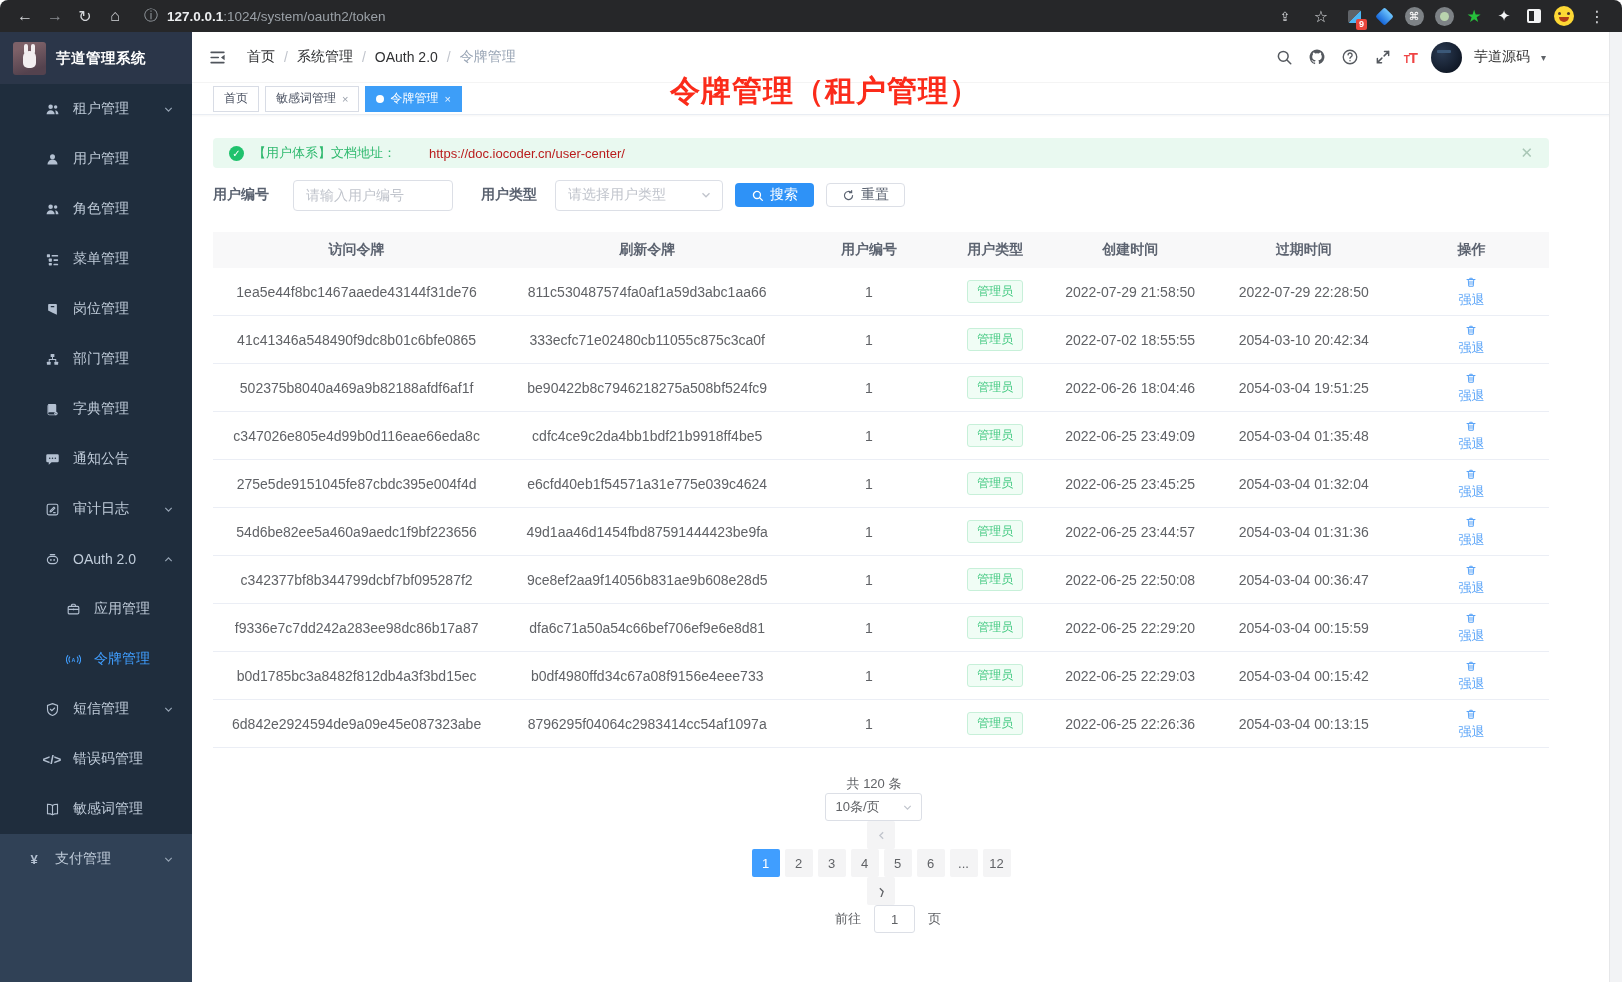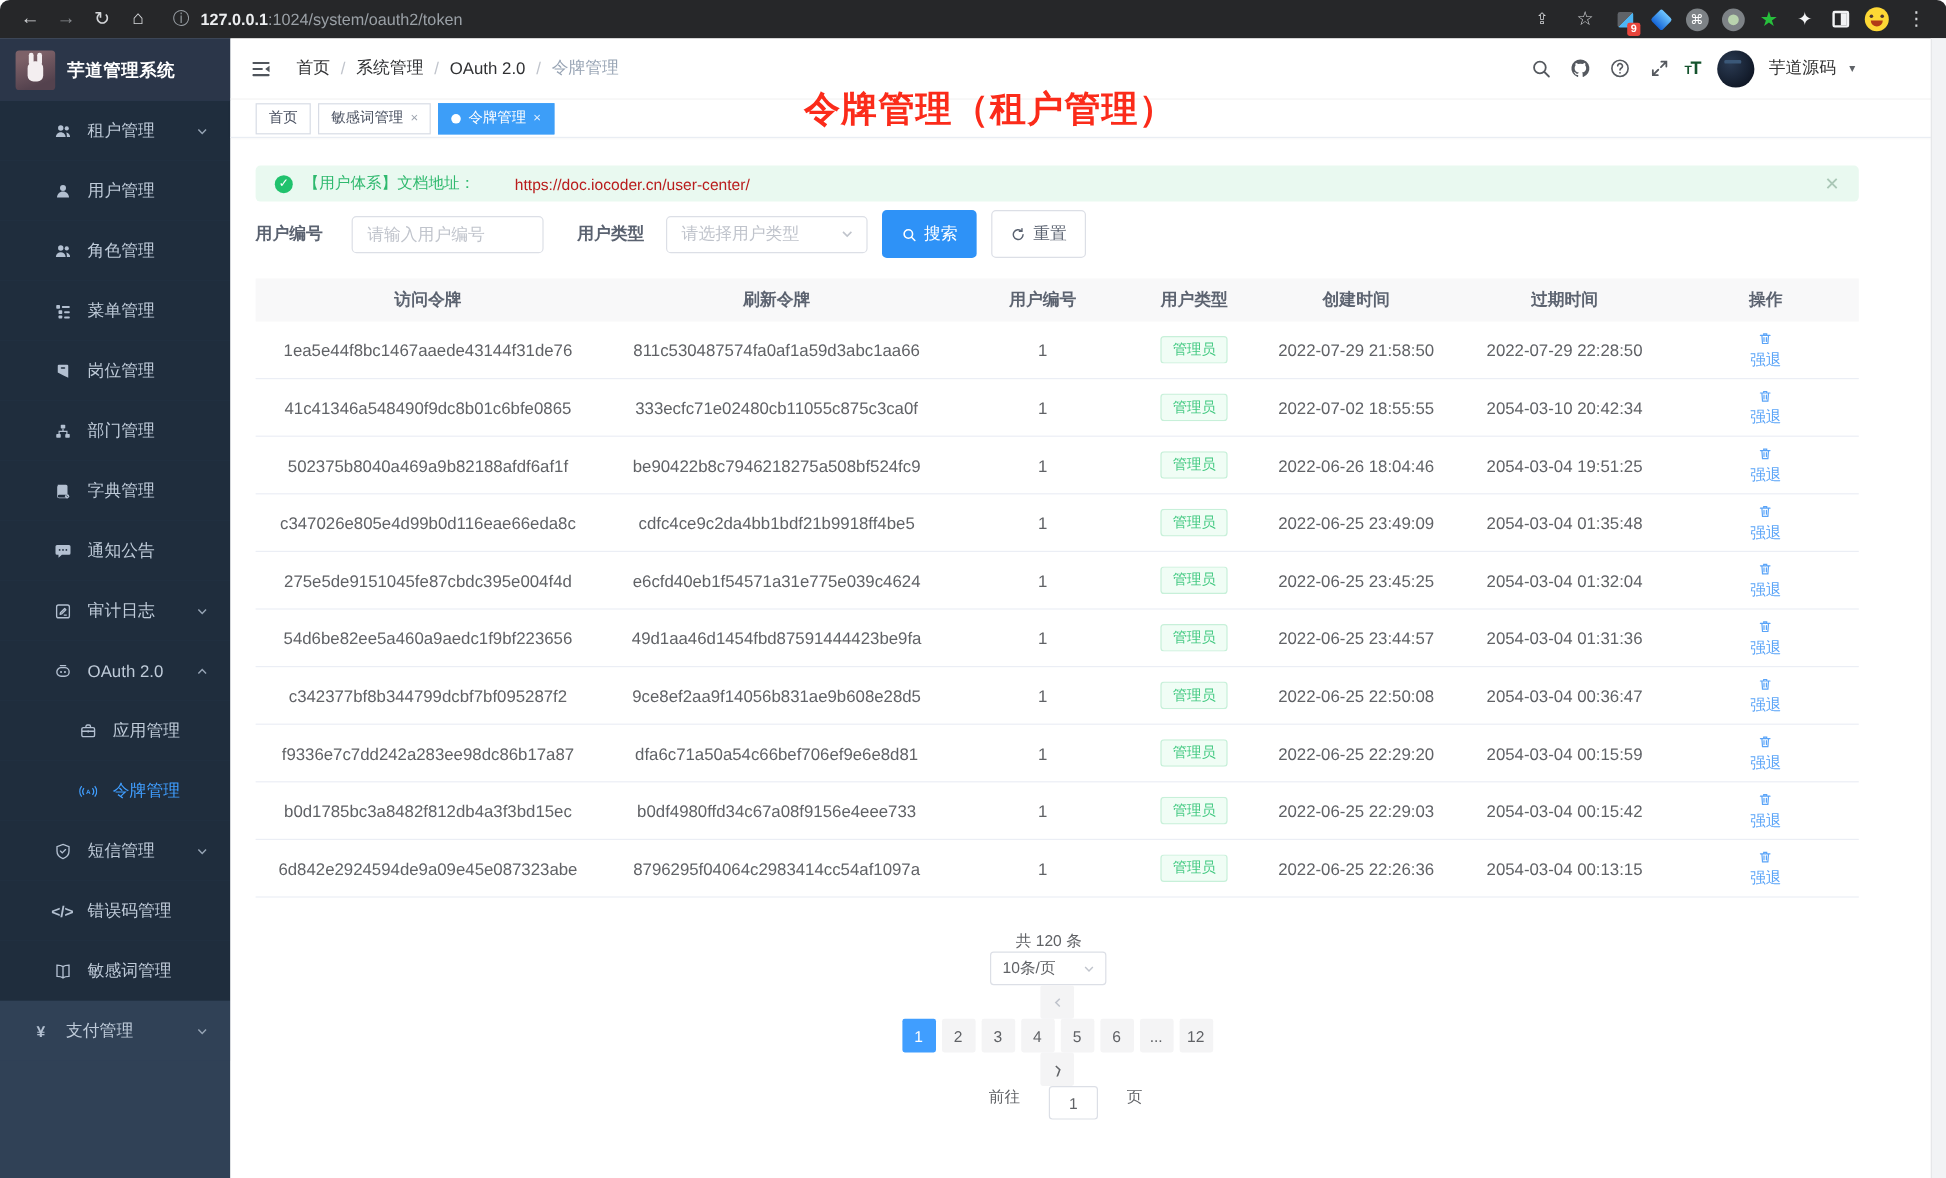--- a/index.html
+++ b/index.html
@@ -68,21 +68,21 @@
   .content { flex:1; display:flex; flex-direction:column; position:relative; background:#fff; min-width:0; }
   .page-header { height:51px; display:flex; align-items:center; padding:0 76px 0 16px; border-bottom:1px solid #f4f4f4; }
   .collapse-btn { width:22px; height:22px; color:#50555c; display:flex; align-items:center; }
   .collapse-btn svg { width:19px; height:19px; }
   .breadcrumb { display:flex; align-items:center; gap:9px; margin-left:17px; font-size:14px; color:#303133; }
   .crumb-sep { color:#c0c4cc; }
   .crumb.last { color:#99a5b5; }
   .header-right { margin-left:auto; display:flex; align-items:center; gap:9px; }
   .hicon { width:24px; height:24px; display:flex; align-items:center; justify-content:center; color:#55595f; }
   .hicon svg { width:18px; height:18px; }
-  .font-size-icon { font-weight:bold; color:#14532d; font-size:15px; letter-spacing:-1px; }
+  .font-size-icon { font-weight:bold; color:#ef4444; font-size:15px; letter-spacing:-1px; }
   .font-size-icon .small-t { font-size:10px; }
   .avatar { width:31px; height:31px; border-radius:50%; margin-left:5px;
     background:radial-gradient(circle at 35% 35%, #2a3a52, #101826 75%); position:relative; overflow:hidden; }
   .avatar::after { content:""; position:absolute; left:6px; top:8px; width:14px; height:3px; background:#3b5878; border-radius:1px; }
   .uname { font-size:14px; color:#333; margin-left:3px; }
   .caret-down { color:#5f6368; font-size:10px; margin-left:2px; }
 
   .tags-bar { height:32px; display:flex; align-items:center; gap:6px; padding-left:21px;
     border-bottom:1px solid #e9edf3; box-shadow:0 1px 2px rgba(0,0,0,.04); }
   .tag { height:26px; display:inline-flex; align-items:center; gap:6px; padding:0 10px;
@@ -109,21 +109,21 @@
   .f-label { font-size:14px; font-weight:bold; color:#5a6270; }
   .f-input { width:160px; height:31px; border:1px solid #dcdfe6; border-radius:4px; margin-left:24px;
     padding:0 12px; font-size:14px; color:#606266; outline:none; font-family:inherit; }
   .f-input::placeholder { color:#c0c4cc; }
   .f-select { width:168px; height:31px; border:1px solid #dcdfe6; border-radius:4px; margin-left:18px;
     display:flex; align-items:center; justify-content:space-between; padding:0 10px 0 12px;
     font-size:14px; color:#c0c4cc; cursor:pointer; }
   .f-select .sel-caret { color:#c0c4cc; display:flex; }
   .f-select svg { width:12px; height:12px; }
   .gap28 { width:28px; }
-  .btn { height:40px; border-radius:4px; font-size:14px; display:inline-flex; align-items:center; gap:6px;
+  .btn { height:24px; border-radius:4px; font-size:14px; display:inline-flex; align-items:center; gap:6px;
     padding:0 15px; cursor:pointer; border:1px solid transparent; font-family:inherit; }
   .btn svg { width:13px; height:13px; }
   .btn-primary { background:#2e92f7; color:#fff; margin-left:12px; }
   .btn-plain { background:#fff; border-color:#dcdfe6; color:#5a6270; margin-left:12px; }
 
   
   .table { width:1336px; margin-top:21px; font-size:14px; }
   .thead { display:flex; align-items:center; height:36px; background:#f8f8f9; color:#5c6370; font-weight:bold; }
   .trow { display:flex; align-items:center; height:48px; border-bottom:1px solid #ebeef5; color:#606266; }
   .tcell { text-align:center; padding:0 4px; overflow:hidden; white-space:nowrap; }
@@ -141,21 +141,21 @@
     font-size:13px; color:#606266; gap:0;flex-direction:column; }
   .p-total { margin-right:14px; }
   .p-size { width:97px; height:28px; border:1px solid #dcdfe6; border-radius:3px; display:flex; align-items:center;
     justify-content:space-between; padding:0 8px 0 10px; color:#606266; margin-right:16px; cursor:pointer; }
   .p-size svg { width:11px; height:11px; color:#c0c4cc; }
   .pbtn { min-width:28px; height:28px; background:#f4f4f5; border-radius:2px; display:inline-flex;
     align-items:center; justify-content:center; margin:0 2.5px; color:#606266; cursor:pointer; font-size:13px; }
   .pbtn svg { width:11px; height:11px; }
   .pbtn.disabled { color:#c0c4cc; }
   .pbtn.active { background:#409eff; color:#fff; }
-  .p-goto { margin-left:14px; display:flex; gap:24px; }
+  .p-goto { margin-left:14px; display:flex; align-items:center; gap:13px; }
   .goto-input { width:41px; height:28px; border:1px solid #dcdfe6; border-radius:3px; text-align:center;
     font-size:13px; color:#606266; outline:none; font-family:inherit; }
 
   .scroll-strip { position:absolute; right:0; top:0; bottom:0; width:13px; background:#f2f3f5;
     border-left:1px solid #e6e7e9; z-index:40; }
 </style>
 </head>
 <body>
 
 <div class="browser">

